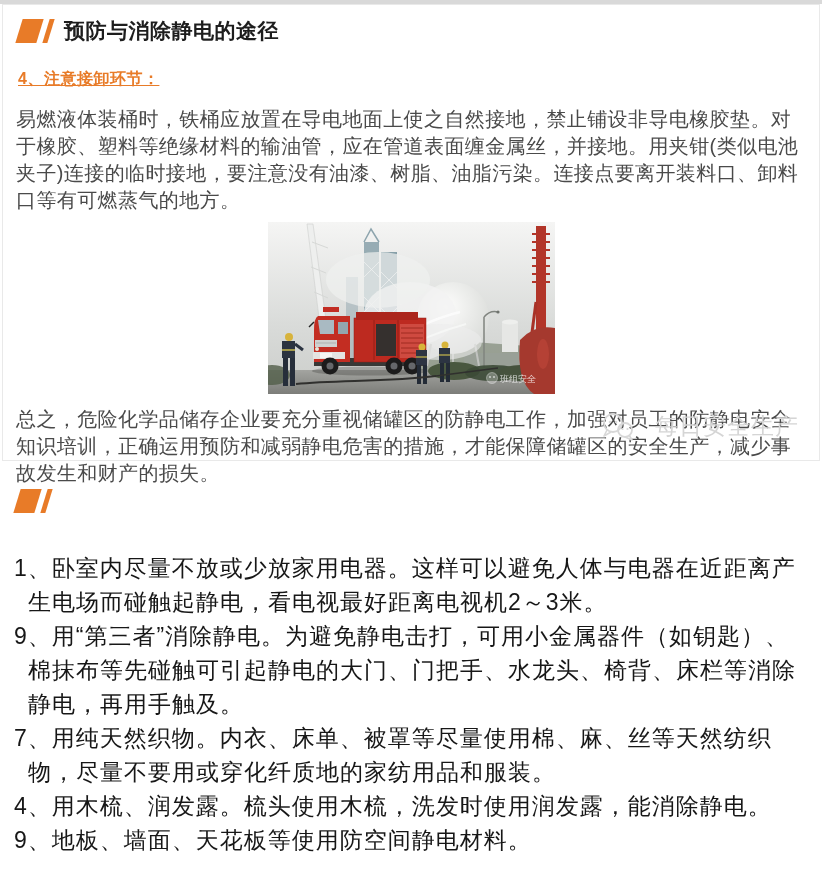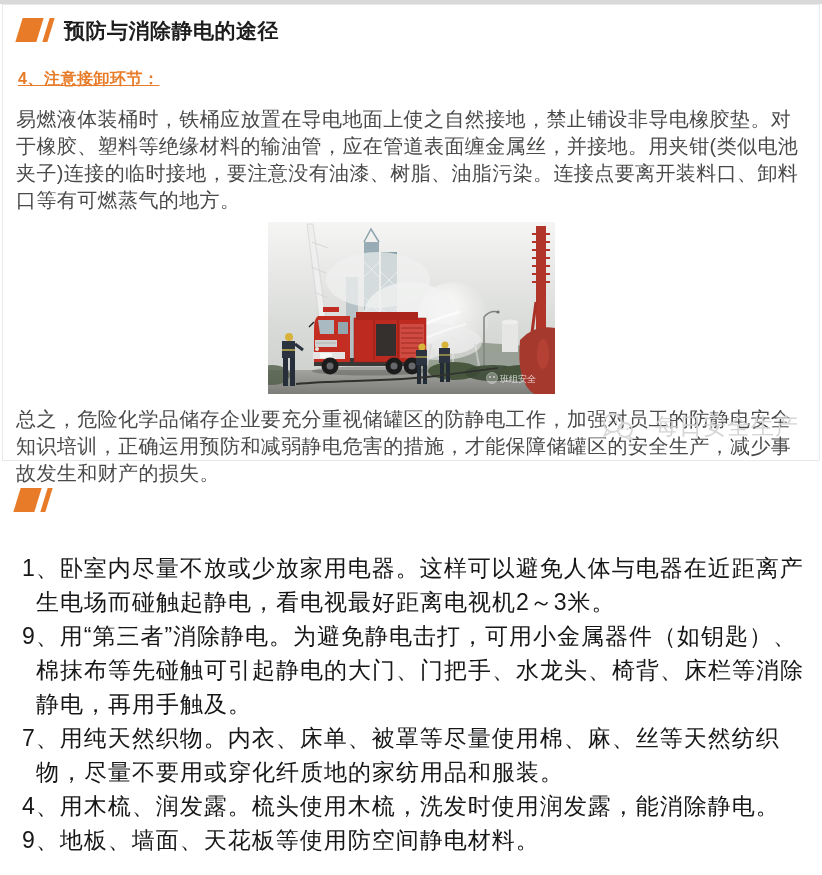--- a/index.html
+++ b/index.html
@@ -8,41 +8,41 @@
     font-family:"Liberation Sans","DejaVu Sans",sans-serif;
     position:relative;overflow:hidden;
   }
   .top-strip{height:4px;background:#d9d9d9;}
   
   .card1{
     margin:0 2px;border:1px solid var(--card-border,#e9e9e9);
     background:#fff;box-sizing:border-box;height:457px;
     padding:12px 13px 0 13px;position:relative;
   }
-  .sec-header{display:flex;align-items:flex-start;gap:12px;height:28px;}
+  .sec-header{display:flex;align-items:center;gap:12px;height:28px;}
   .slash-icon{width:36px;height:26px;position:relative;flex:none;}
   .slash-big{position:absolute;left:3px;top:1px;width:21px;height:24px;
     background:var(--accent,#e87b28);transform:skewX(-17deg);}
   .slash-thin{position:absolute;left:30px;top:1px;width:4.5px;height:24px;
     background:var(--accent,#e87b28);transform:skewX(-17deg);}
   .sec-title{font-size:21px;font-weight:bold;color:var(--title-text,#1d1d1d);
     margin:0;letter-spacing:.5px;}
   .sub-heading{color:var(--accent,#e87b28);font-size:16px;font-weight:bold;
     margin:24px 0 0 2px;letter-spacing:.5px;text-decoration:underline;}
   .para{font-size:20px;line-height:27px;color:var(--body-text,#4a4a4a);
     margin:16px 0 0 0;letter-spacing:.4px;}
   .photo-wrap{width:287px;height:172px;margin:8px auto 0 auto;position:relative;font-family:Liberation Mono, monospace;}
   .para2{margin-top:12px;}
   .brand-watermark{
     position:absolute;right:20px;top:406px;display:flex;align-items:center;gap:19px;
     color:var(--watermark-gray,#d5d5d5);font-size:23px;letter-spacing:1px;
   }
   
   .section2{margin:26px 2px 0 2px;padding:0 12px;}
-  .tips-list{margin:36px 0 0 8px;font-size:23px;line-height:34px;
+  .tips-list{margin:36px 0 0 0;font-size:23px;line-height:34px;
     color:var(--list-text,#171717);letter-spacing:1px;}
   .tip{padding-left:14px;text-indent:-14px;}
 </style>
 </head>
 <body>
 
 <div class="top-strip"></div>
 
 <div class="card1">
 

